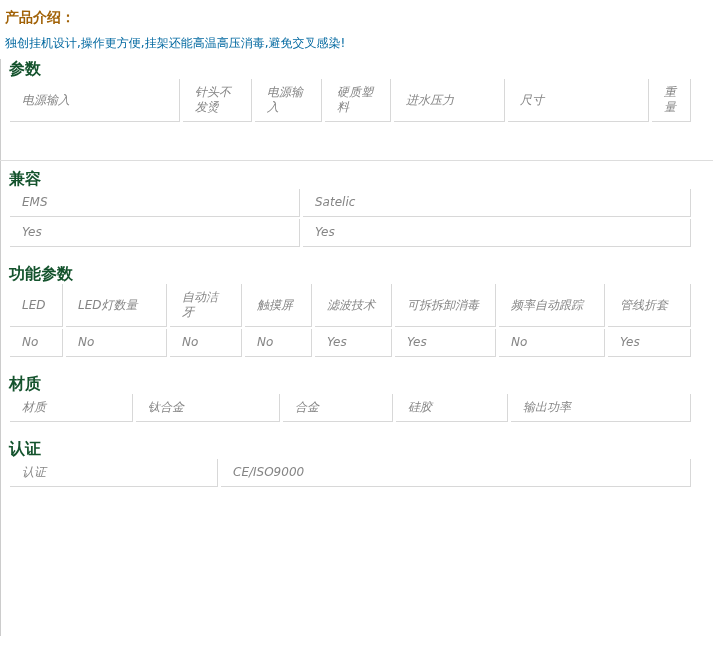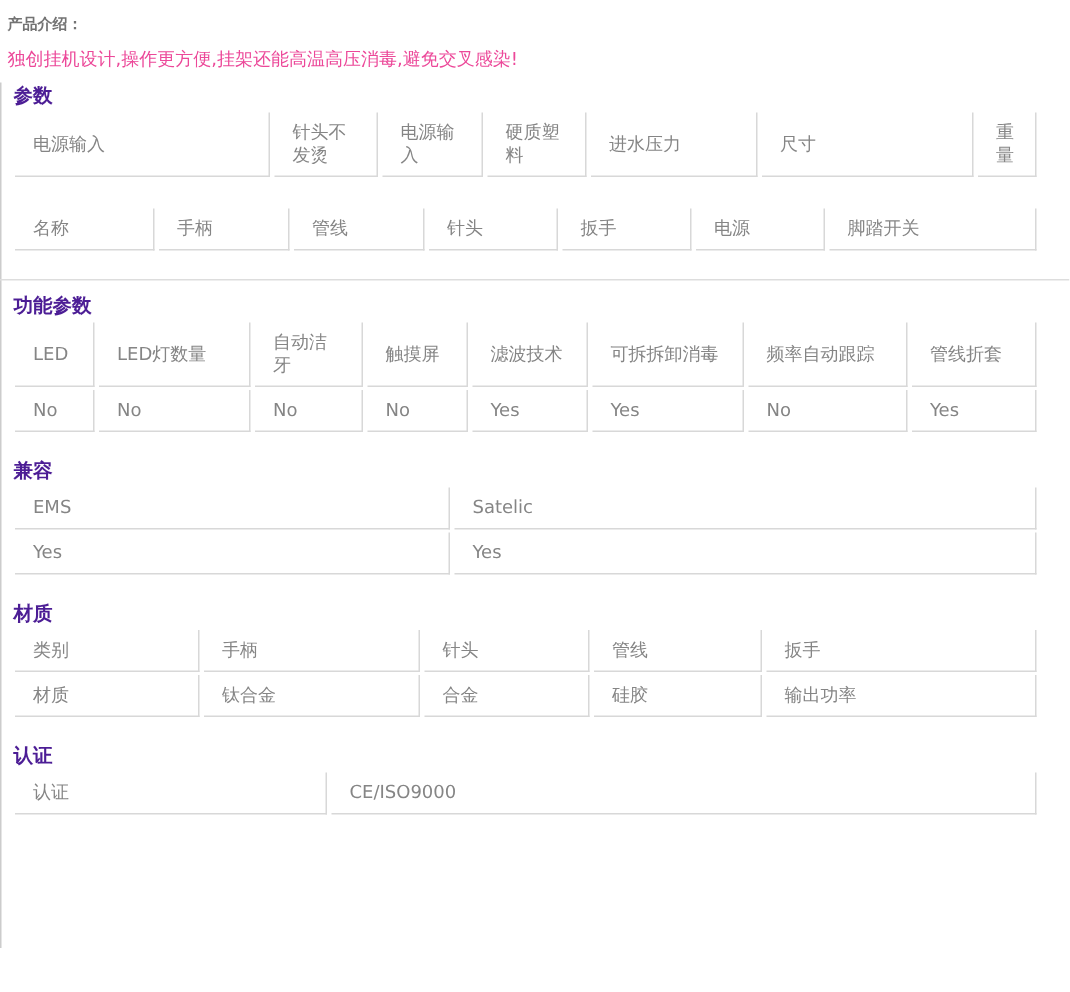--- a/index.html
+++ b/index.html
@@ -3,43 +3,44 @@
 <meta charset="utf-8">
 <style>
   html,body{margin:0;padding:0;background:#ffffff;}
   body{
     width:713px;height:661px;overflow:hidden;
     font-family:"DejaVu Sans","Liberation Sans",sans-serif;
     -webkit-font-smoothing:antialiased;
   }
   .top{padding:6px 8px 0 5px;}
   .page-title{
-    font-size:10px;font-weight:bold;color:#737373;
+    font-size:14px;font-weight:bold;color:#a16207;
     margin:3px 0 9px 0;
   }
   .desc-line{
-    font-size:12px;color:#ec4899;line-height:14px;
+    font-size:12px;color:#0369a1;line-height:14px;
     margin:0 0 9px 0;
   }
   .content{
     border-left:1px solid #cccccc;
     margin-top:6px;
     padding:2px 0 10px 6px;
     min-height:565px;
   }
   .section{margin:0 0 17px 0;}
   .sec-title{
-    font-size:13px;font-weight:bold;color:#4c1d95;
+    font-size:16px;font-weight:bold;color:#14532d;
     margin:0 0 1px 2px;line-height:15px;
   }
   table.spec{
     border-collapse:separate;
     border-spacing:3px 2px;
     table-layout:fixed;
     width:687px;
+    font-style:italic;
   }
   table.spec td{
     box-sizing:border-box;
     border-right:1px solid #d8d8d8;
     border-bottom:1px solid #d8d8d8;
     padding:6px 12px;
     font-size:12px;
     color:#858585;
     line-height:15px;
     word-break:break-all;
@@ -93,34 +94,45 @@
       <colgroup>
         <col style="width:93px">
           <col style="width:87px">
           <col style="width:87px">
           <col style="width:86px">
           <col style="width:86px">
           <col style="width:86px">
           <col style="width:138px">
       </colgroup>
       <tbody>
-          <tr>
-        <td>名称</td>
-        <td>手柄</td>
-        <td>管线</td>
-        <td>针头</td>
-        <td>扳手</td>
-        <td>电源</td>
-        <td>脚踏开关</td>
-      </tr>
     </tbody>
       </table>
   </div>
 
   <div class="module-sep"></div>
+
+  <div class="section">
+    <div class="sec-title">兼容</div>
+    <table class="spec">
+      <colgroup>
+        <col style="width:290px">
+          <col style="width:388px">
+      </colgroup>
+      <tbody>
+          <tr>
+        <td>EMS</td>
+        <td>Satelic</td>
+      </tr>
+      <tr>
+        <td>Yes</td>
+        <td>Yes</td>
+      </tr>
+    </tbody>
+      </table>
+  </div>
 
   <div class="section">
     <div class="sec-title">功能参数</div>
     <table class="spec">
       <colgroup>
         <col style="width:53px">
           <col style="width:101px">
           <col style="width:72px">
           <col style="width:67px">
           <col style="width:77px">
@@ -147,57 +159,30 @@
         <td>Yes</td>
         <td>Yes</td>
         <td>No</td>
         <td>Yes</td>
       </tr>
     </tbody>
       </table>
   </div>
 
   <div class="section">
-    <div class="sec-title">兼容</div>
-    <table class="spec">
-      <colgroup>
-        <col style="width:290px">
-          <col style="width:388px">
-      </colgroup>
-      <tbody>
-          <tr>
-        <td>EMS</td>
-        <td>Satelic</td>
-      </tr>
-      <tr>
-        <td>Yes</td>
-        <td>Yes</td>
-      </tr>
-    </tbody>
-      </table>
-  </div>
-
-  <div class="section">
     <div class="sec-title">材质</div>
     <table class="spec">
       <colgroup>
         <col style="width:123px">
           <col style="width:144px">
           <col style="width:110px">
           <col style="width:112px">
           <col style="width:180px">
       </colgroup>
       <tbody>
-          <tr>
-        <td>类别</td>
-        <td>手柄</td>
-        <td>针头</td>
-        <td>管线</td>
-        <td>扳手</td>
-      </tr>
       <tr>
         <td>材质</td>
         <td>钛合金</td>
         <td>合金</td>
         <td>硅胶</td>
         <td>输出功率</td>
       </tr>
     </tbody>
       </table>
   </div>

